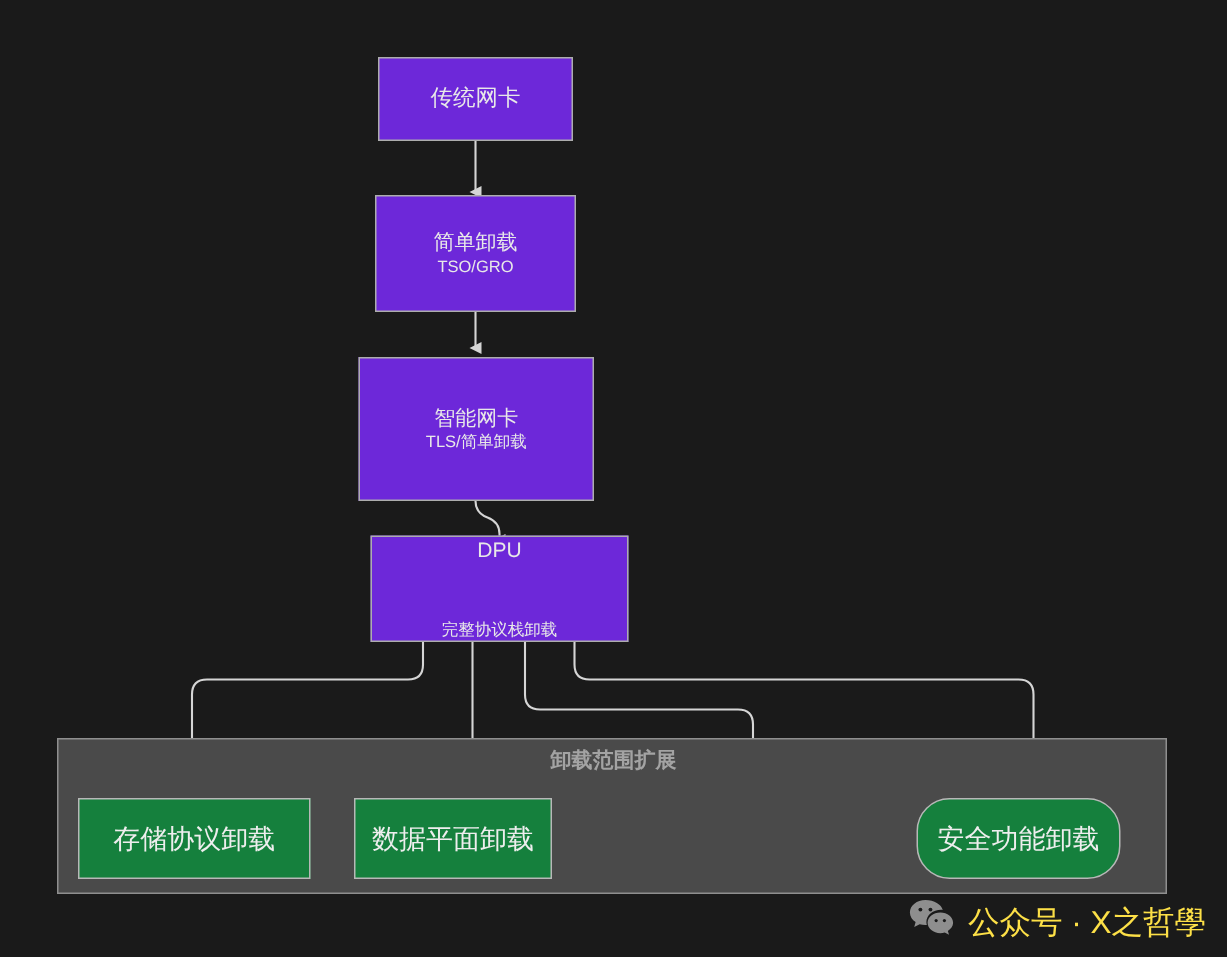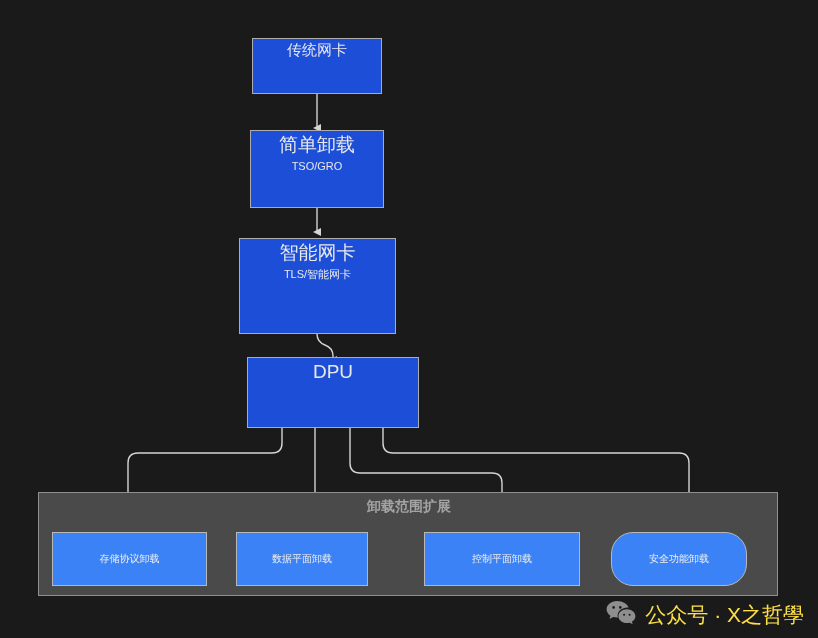--- a/index.html
+++ b/index.html
@@ -20,31 +20,32 @@
     position: absolute;
     left: 0;
     top: 0;
     width: 818px;
     height: 638px;
     pointer-events: none;
   }
   .node {
     position: absolute;
     box-sizing: border-box;
-    background: #1d4ed8;
+    background: #6d28d9;
     border: 1px solid #adadad;
     display: flex;
     flex-direction: column;
     align-items: center;
+    justify-content: center;
     color: #e8e8e8;
     text-align: center;
     line-height: 1.45;
     z-index: 3;
   }
-  .node .l1 { font-size: 19px; }
+  .node .l1 { font-size: 14px; }
   .node .l2 { font-size: 11px; }
   .node.single .l1 { font-size: 15px; }
 
   .group-panel {
     position: absolute;
     box-sizing: border-box;
     background: #4a4a4a;
     border: 1px solid #8f8f8f;
     z-index: 1;
   }
@@ -53,27 +54,27 @@
     width: 100%;
     text-align: center;
     color: #a3a3a3;
     font-size: 14px;
     font-weight: bold;
     z-index: 2;
   }
   .leaf {
     position: absolute;
     box-sizing: border-box;
-    background: #3b82f6;
+    background: #15803d;
     border: 1px solid #b8b8b8;
     display: flex;
     align-items: center;
     justify-content: center;
     color: #eeeeee;
-    font-size: 10px;
+    font-size: 18px;
     z-index: 3;
   }
   .watermark {
     position: absolute;
     right: 14px;
     bottom: 8px;
     display: flex;
     align-items: center;
     gap: 9px;
     color: #fde047;
@@ -116,41 +117,39 @@
     <span class="l1">传统网卡</span>
   </div>
 
   <div class="node" style="left:250px; top:130px; width:134px; height:78px;">
     <span class="l1">简单卸载</span>
     <span class="l2">TSO/GRO</span>
   </div>
 
   <div class="node" style="left:239px; top:238px; width:157px; height:96px;">
     <span class="l1">智能网卡</span>
-    <span class="l2">TLS/智能网卡</span>
+    <span class="l2">TLS/简单卸载</span>
   </div>
 
   <div class="node" style="left:247px; top:357px; width:172px; height:71px;gap:37px;">
     <span class="l1">DPU</span>
+    <span class="l2">完整协议栈卸载</span>
   </div>
 
   <div class="group-panel" style="left:38px; top:492px; width:740px; height:104px;"></div>
   <div class="group-title" style="left:0px; top:498px;">卸载范围扩展</div>
 
   <div class="leaf" style="left:52px; top:532px; width:155px; height:54px;">
     <span>存储协议卸载</span>
   </div>
 
   <div class="leaf" style="left:236px; top:532px; width:132px; height:54px;">
     <span>数据平面卸载</span>
   </div>
 
-  <div class="leaf" style="left:424px; top:532px; width:156px; height:54px;">
-    <span>控制平面卸载</span>
-  </div>
 
   <div class="leaf" style="left:611px; top:532px; width:136px; height:54px;border-radius:22px;">
     <span>安全功能卸载</span>
   </div>
 
   <div class="watermark">
     <span class="wm-icon">
       <svg width="30" height="25" viewBox="0 0 30 25" xmlns="http://www.w3.org/2000/svg">
         <g fill="#8e8e8e">
           <path d="M11 1C5.2 1 0.6 4.7 0.6 9.3c0 2.6 1.5 4.9 3.8 6.4L3.5 19l3.6-1.9c1.2 0.3 2.5 0.5 3.9 0.5 0.3 0 0.6 0 0.9 0-0.2-0.6-0.3-1.3-0.3-2 0-4.5 4.4-8.1 9.8-8.1 0.4 0 0.7 0 1.1 0.1C21.6 4 16.8 1 11 1z"></path>

